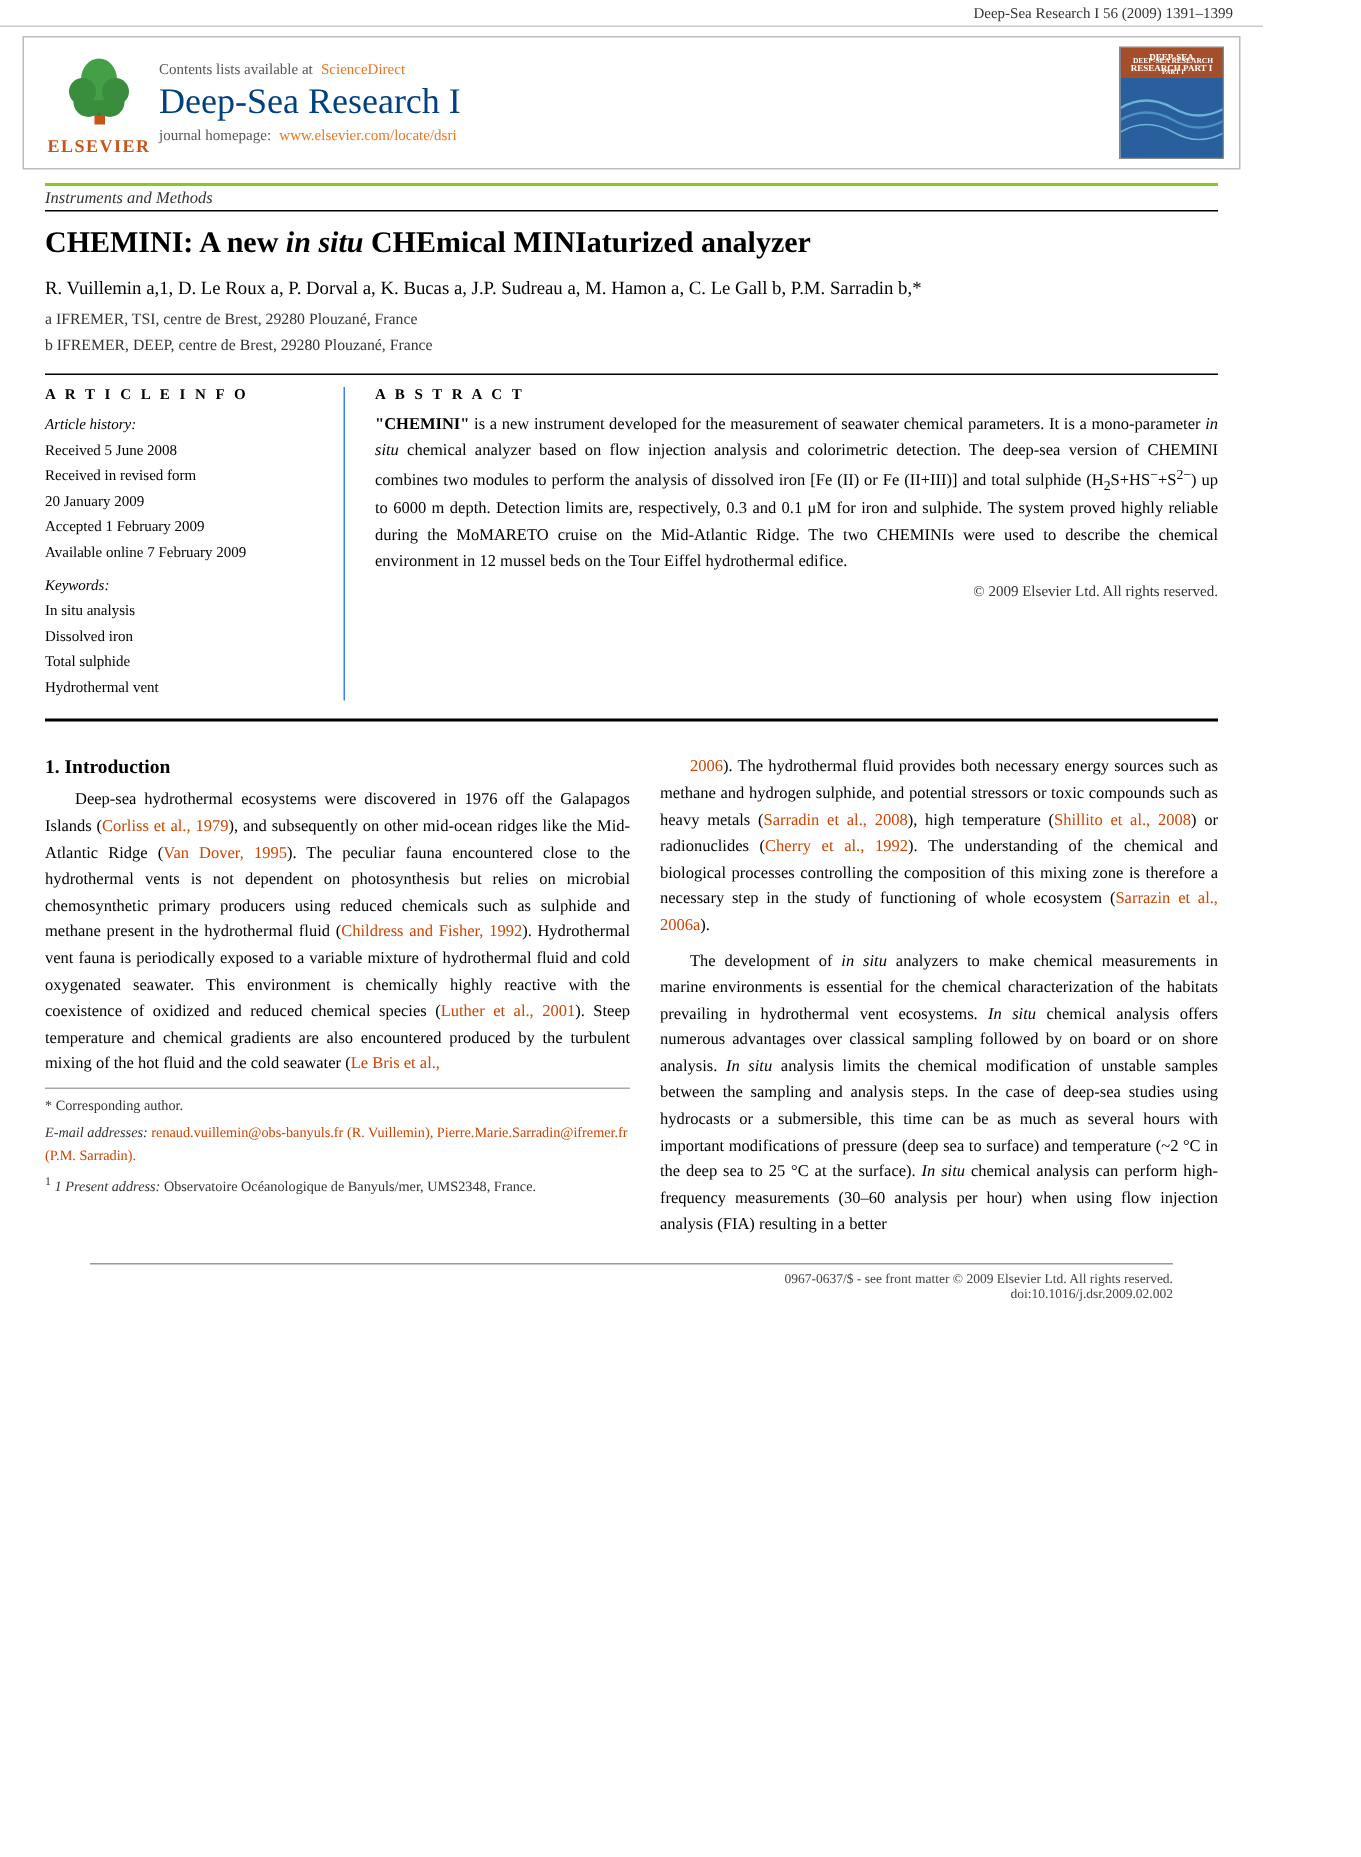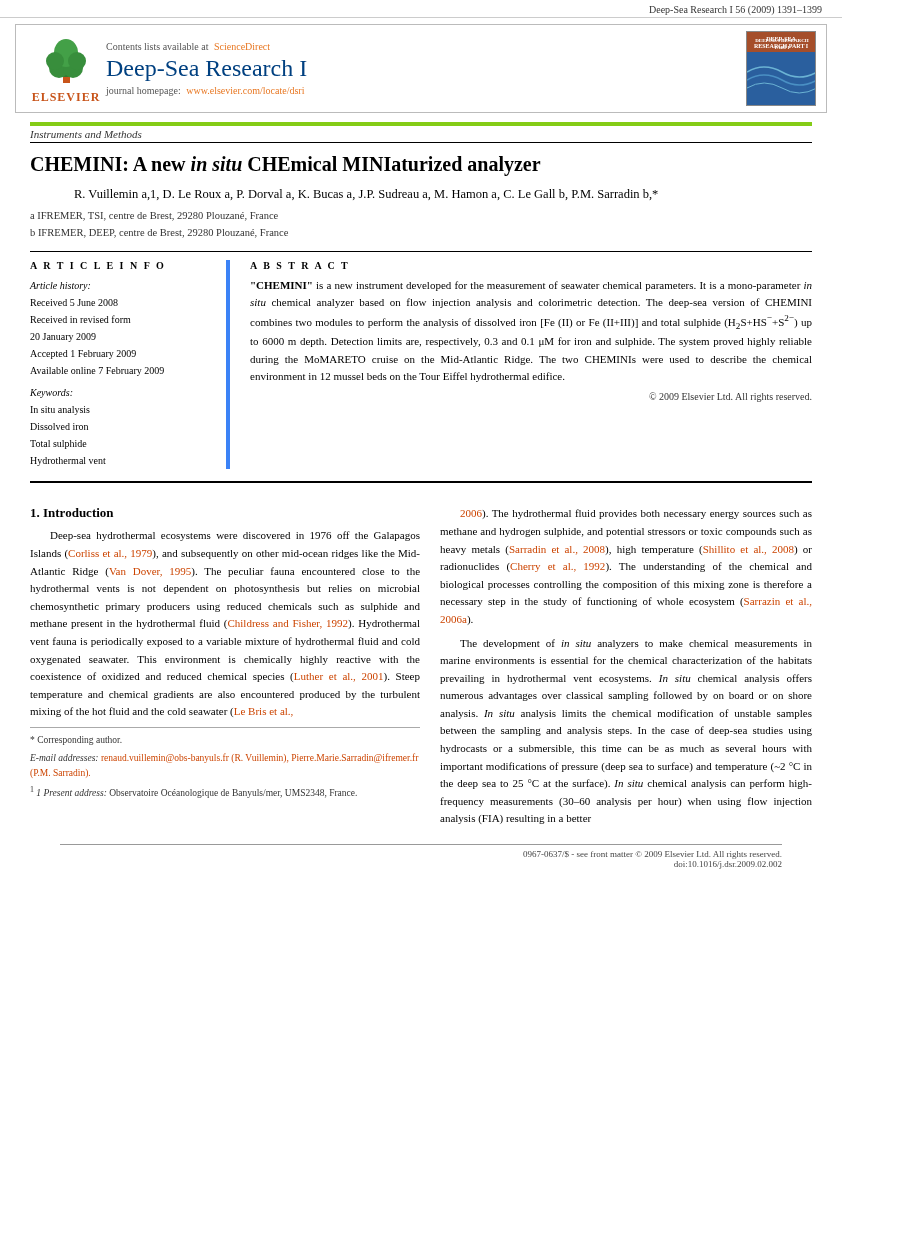--- a/index.html
+++ b/index.html
@@ -113,21 +113,21 @@
 
     
     .article-content {
       padding: 5px 30px 10px 30px;
     }
 
     .section-label {
       font-size: 11px;
       font-style: italic;
       color: #333;
-      border-top: 4px solid #84cc16;
+      border-top: 2px solid #84cc16;
       border-bottom: 1px solid #000;
       padding: 2px 0;
       margin-bottom: 8px;
     }
 
     .article-title {
       font-size: 20px;
       font-weight: bold;
       color: #000;
       margin-bottom: 8px;
@@ -136,42 +136,41 @@
 
     .article-title em {
       font-style: italic;
     }
 
     .authors {
       font-size: 12.5px;
       color: #000;
       margin-bottom: 4px;
       line-height: 1.5;
-      margin-left: 44px;
     }
 
     .affiliations {
       font-size: 10.5px;
       color: #333;
       margin-bottom: 10px;
       line-height: 1.6;
     }
 
     .two-column {
       display: flex;
       gap: 20px;
       border-top: 1px solid #000;
       padding-top: 8px;
       margin-bottom: 12px;
     }
 
     .article-info-col {
       width: 200px;
       flex-shrink: 0;
-      border-right: 4px solid #3b82f6;
+      border-right: 1px solid #3b82f6;
       padding-right: 15px;
     }
 
     .abstract-col {
       flex: 1;
     }
 
     .col-header {
       font-size: 10px;
       letter-spacing: 2px;

